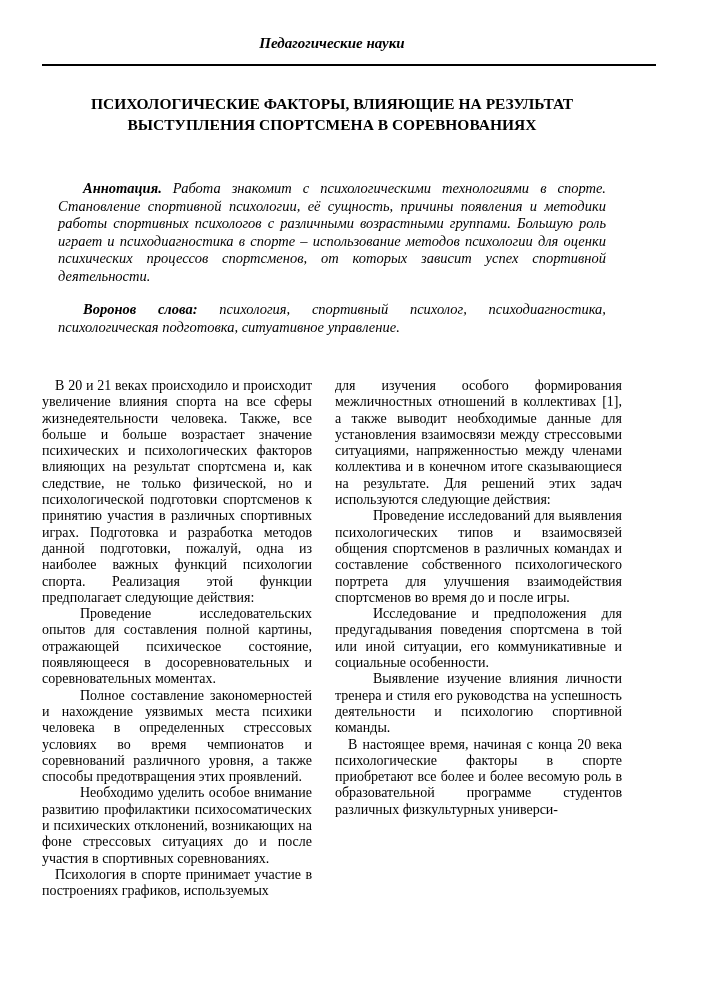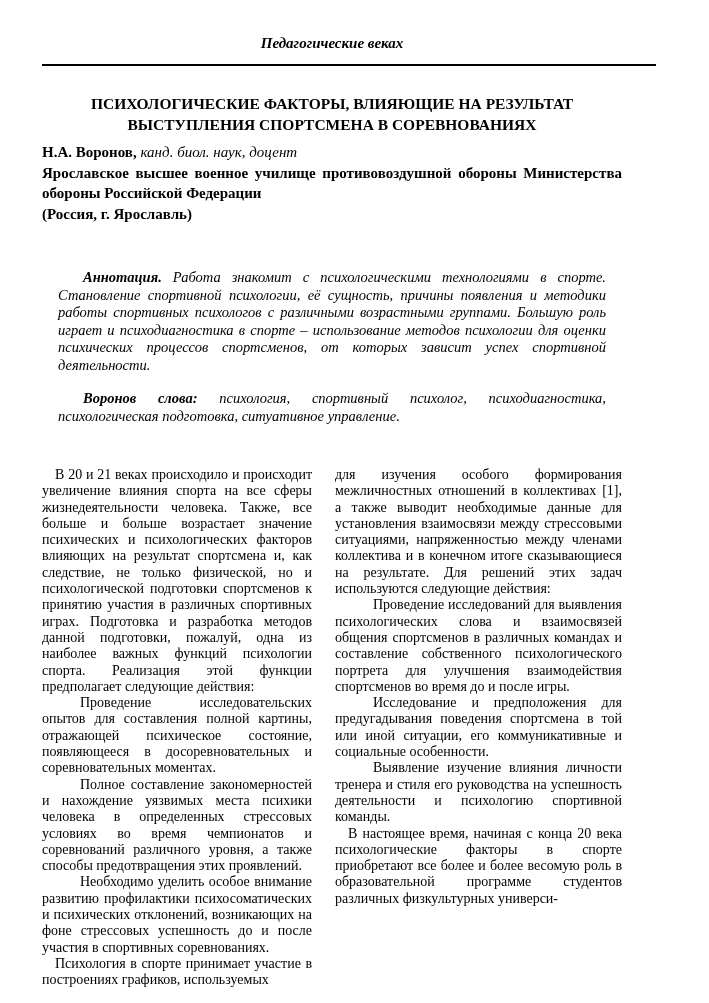--- a/index.html
+++ b/index.html
@@ -81,52 +81,47 @@
   .col p.indent-normal { text-indent: 13px; }
   .col p.indent-deep   { text-indent: 38px; }
 </style>
 </head>
 <body>
 
 <div class="page">
   <div class="content">
 
     <div class="running-header">
-      <span>Педагогические веках</span>
+      <span>Педагогические науки</span>
     </div>
 
     <hr class="header-rule">
 
     <h1 class="title">
       <span>ПСИХОЛОГИЧЕСКИЕ ФАКТОРЫ, ВЛИЯЮЩИЕ НА РЕЗУЛЬТАТ</span><br>
       <span>ВЫСТУПЛЕНИЯ СПОРТСМЕНА В СОРЕВНОВАНИЯХ</span>
     </h1>
 
-    <div class="authors">
-      <p class="author-line"><span class="name">Н.А. Воронов,</span><span class="degree"> канд. биол. наук, доцент</span></p>
-      <p class="affiliation">Ярославское высшее военное училище противовоздушной обороны Министерства обороны Российской Федерации</p>
-      <p class="location">(Россия, г. Ярославль)</p>
-    </div>
 
     <div class="abstract">
       <p><span class="lbl">Аннотация.</span><span> Работа знакомит с психологическими технологиями в спорте. Становление спортивной психологии, её сущность, причины появления и методики работы спортивных психологов с различными возрастными группами. Большую роль играет и психодиагностика в спорте – использование методов психологии для оценки психических процессов спортсменов, от которых зависит успех спортивной деятельности.</span></p>
       <p><span class="lbl">Воронов слова:</span><span> психология,  спортивный психолог, психодиагностика, психологическая подготовка, ситуативное управление.</span></p>
     </div>
 
     <div class="columns">
       <div class="col col-left">
           <p class="indent-normal">В 20 и 21 веках происходило и происходит увеличение влияния спорта на все сферы жизнедеятельности человека. Также, все больше и больше возрастает значение психических и психологических факторов влияющих на результат спортсмена и, как следствие, не только физической, но и психологической подготовки спортсменов к принятию участия в различных спортивных играх. Подготовка и разработка методов данной подготовки, пожалуй, одна из наиболее важных функций психологии спорта. Реализация этой функции предполагает следующие действия:</p>
           <p class="indent-deep">Проведение исследовательских опытов для составления полной картины, отражающей психическое состояние, появляющееся в досоревновательных и соревновательных моментах.</p>
           <p class="indent-deep">Полное составление закономерностей и нахождение уязвимых места психики человека в определенных стрессовых условиях во время чемпионатов и соревнований различного уровня, а также способы предотвращения этих проявлений.</p>
-          <p class="indent-deep">Необходимо уделить особое внимание развитию профилактики психосоматических и психических отклонений, возникающих на фоне стрессовых успешность до и после участия в спортивных соревнованиях.</p>
+          <p class="indent-deep">Необходимо уделить особое внимание развитию профилактики психосоматических и психических отклонений, возникающих на фоне стрессовых ситуациях до и после участия в спортивных соревнованиях.</p>
           <p class="indent-normal">Психология в спорте принимает участие в построениях графиков, используемых</p>
         </div>
       <div class="col col-right">
           <p class="indent-none">для изучения особого формирования межличностных отношений в коллективах [1], а также выводит необходимые данные для установления взаимосвязи между стрессовыми ситуациями, напряженностью между членами коллектива и в конечном итоге сказывающиеся на результате. Для решений этих задач используются следующие действия:</p>
-          <p class="indent-deep">Проведение исследований для выявления психологических слова и взаимосвязей общения спортсменов в различных командах и составление собственного психологического портрета для улучшения взаимодействия спортсменов во время до и после игры.</p>
+          <p class="indent-deep">Проведение исследований для выявления психологических типов и взаимосвязей общения спортсменов в различных командах и составление собственного психологического портрета для улучшения взаимодействия спортсменов во время до и после игры.</p>
           <p class="indent-deep">Исследование и предположения для предугадывания поведения спортсмена в той или иной ситуации, его коммуникативные и социальные особенности.</p>
           <p class="indent-deep">Выявление изучение влияния личности тренера и стиля его руководства на успешность деятельности и психологию спортивной команды.</p>
           <p class="indent-normal">В настоящее время, начиная с конца 20 века психологические факторы в спорте приобретают все более и более весомую роль в образовательной программе студентов различных физкультурных универси-</p>
         </div>
     </div>
 
   </div>
 </div>
 
 </body></html>

